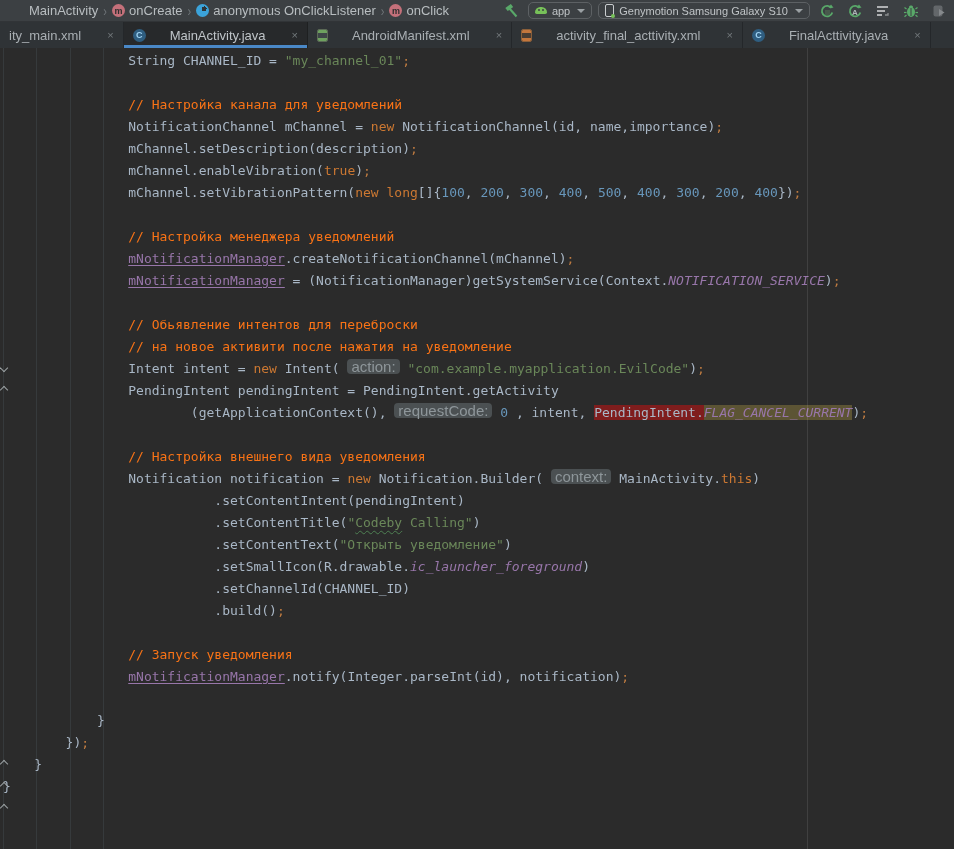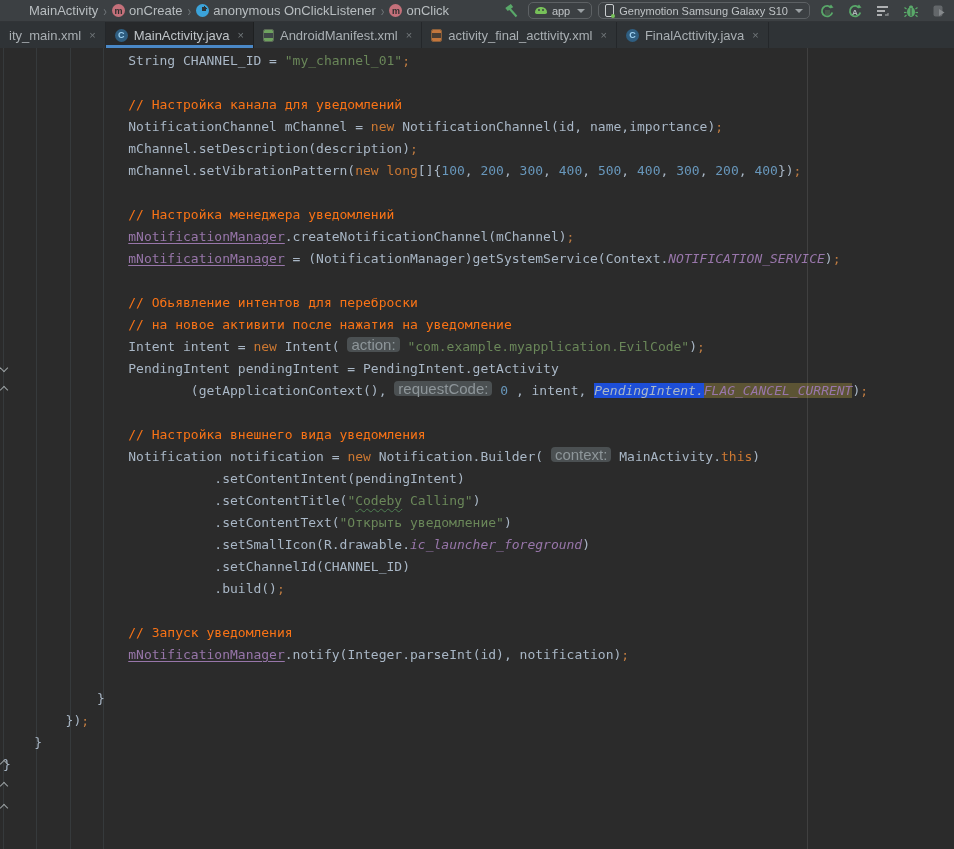--- a/index.html
+++ b/index.html
@@ -25,21 +25,21 @@
   .android-head::before, .android-head::after { content:""; position:absolute; top:2px; width:2px; height:2px;
                 border-radius:50%; background:#3c4043; }
   .android-head::before{ left:3px; } .android-head::after{ right:3px; }
   .phone-ic { width:9px; height:13px; border:1.3px solid #c9cdcf; border-radius:2px; position:relative; }
   .phone-ic::after { content:""; position:absolute; right:-2px; bottom:-2px; width:4px; height:4px;
                 border-radius:50%; background:#77c159; }
   .tb-btn { width:22px; height:20px; display:flex; align-items:center; justify-content:center; cursor:pointer; }
 
   
   .tabstrip { height:26px; background:#2f3336; display:flex; align-items:stretch; }
-  .tab { position:relative; display:flex; align-items:center; gap:6px; padding:0 9px; font-size:13px;
+  .tab { position:relative; display:flex; align-items:center; gap:24px; padding:0 9px; font-size:13px;
          color:#a9afb3; cursor:pointer; border-right:1px solid rgba(0,0,0,.22); }
   .tab.active { background:#27292b; color:#bfc4c8; }
   .tab.active::after { content:""; position:absolute; left:0; right:0; bottom:0; height:3px; background:#4a88c7; }
   .tab .x { color:#73797c; font-size:11px; margin-left:2px; cursor:pointer; }
   .tab-ic { flex:none; }
   .ic-class { width:13px; height:13px; border-radius:50%; background:#2f5e81; color:#9fd2f2;
               display:inline-flex; align-items:center; justify-content:center; font-size:9px; font-weight:bold; }
   .ic-file { width:11px; height:13px; border-radius:2px; position:relative; }
   .ic-manifest { background:#3e4648; box-shadow:inset 0 -9px 0 -6px #6ea25f, inset 0 -5px 0 -3.5px #3e4648, inset 0 13px 0 -10px #6ea25f; border:1px solid #5b6a56; }
   .ic-xml-orange { background:#4a3d33; border:1px solid #8a5f3a; box-shadow:inset 0 -9px 0 -6px #c4763c, inset 0 -5px 0 -3.5px #4a3d33, inset 0 13px 0 -10px #c4763c; }
@@ -55,21 +55,21 @@
   .t-k { color:#cc7832; }
   .t-s { color:#6a8759; }
   .t-serr { color:#6a8759; text-decoration:underline; text-decoration-style:wavy;
             text-decoration-color:#4e8052; text-underline-offset:3px; text-decoration-thickness:1px; }
   .t-n { color:#6897bb; }
   .t-c { color:#f97316; }
   .t-const { color:#9876aa; font-style:italic; }
   .t-f { color:#9876aa; text-decoration:underline; text-underline-offset:2px; }
   .t-m { }
   .t-semi { color:#be7b41; }
-  .t-hld { background:#1d4ed8;font-style:italic; }
+  .t-hld { background:#7f1d1d; }
   .t-hlconst { background:#5c5434; color:#9876aa; font-style:italic; }
   .t-hint { display:inline-block; background:#4b5052; color:#8e969a; border-radius:4px;
             font-family:"Liberation Sans", sans-serif; font-size:15px; line-height:15px;
             padding:0 4px; vertical-align:1px; }
   .fold { position:absolute; left:1px; width:6px; height:6px; z-index:4; cursor:pointer; }
   .fold.up   { border-left:1.5px solid #9ba1a3; border-top:1.5px solid #9ba1a3; transform:rotate(45deg); }
   .fold.down { border-right:1.5px solid #9ba1a3; border-bottom:1.5px solid #9ba1a3; transform:rotate(45deg); }
 </style>
 </head>
 <body>
@@ -188,20 +188,21 @@
   <div class="guide" style="left:36px"></div>
   <div class="guide" style="left:70px"></div>
   <div class="guide" style="left:103px"></div>
   <div class="margin-guide"></div>
   <div class="code" id="code">
       <div class="line"><span>                String CHANNEL_ID = </span><span class="t-s">"my_channel_01"</span><span class="t-semi">;</span></div>
       <div class="line"></div>
       <div class="line"><span class="t-c">                // Настройка канала для уведомлений</span></div>
       <div class="line"><span>                NotificationChannel mChannel = </span><span class="t-k">new</span><span> NotificationChannel(id, name,importance)</span><span class="t-semi">;</span></div>
       <div class="line"><span>                mChannel.setDescription(description)</span><span class="t-semi">;</span></div>
+      <div class="line"><span>                mChannel.enableVibration(</span><span class="t-k">true</span><span>)</span><span class="t-semi">;</span></div>
       <div class="line"><span>                mChannel.setVibrationPattern(</span><span class="t-k">new</span><span> </span><span class="t-k">long</span><span>[]{</span><span class="t-n">100</span><span>, </span><span class="t-n">200</span><span>, </span><span class="t-n">300</span><span>, </span><span class="t-n">400</span><span>, </span><span class="t-n">500</span><span>, </span><span class="t-n">400</span><span>, </span><span class="t-n">300</span><span>, </span><span class="t-n">200</span><span>, </span><span class="t-n">400</span><span>})</span><span class="t-semi">;</span></div>
       <div class="line"></div>
       <div class="line"><span class="t-c">                // Настройка менеджера уведомлений</span></div>
       <div class="line"><span>                </span><span class="t-f">mNotificationManager</span><span>.createNotificationChannel(mChannel)</span><span class="t-semi">;</span></div>
       <div class="line"><span>                </span><span class="t-f">mNotificationManager</span><span> = (NotificationManager)getSystemService(Context.</span><span class="t-const">NOTIFICATION_SERVICE</span><span>)</span><span class="t-semi">;</span></div>
       <div class="line"></div>
       <div class="line"><span class="t-c">                // Обьявление интентов для переброски</span></div>
       <div class="line"><span class="t-c">                // на новое активити после нажатия на уведомление</span></div>
       <div class="line"><span>                Intent intent = </span><span class="t-k">new</span><span> Intent( </span><span class="t-hint">action:</span><span> </span><span class="t-s">"com.example.myapplication.EvilCode"</span><span>)</span><span class="t-semi">;</span></div>
       <div class="line"><span>                PendingIntent pendingIntent = PendingIntent.</span><span class="t-m">getActivity</span></div>

